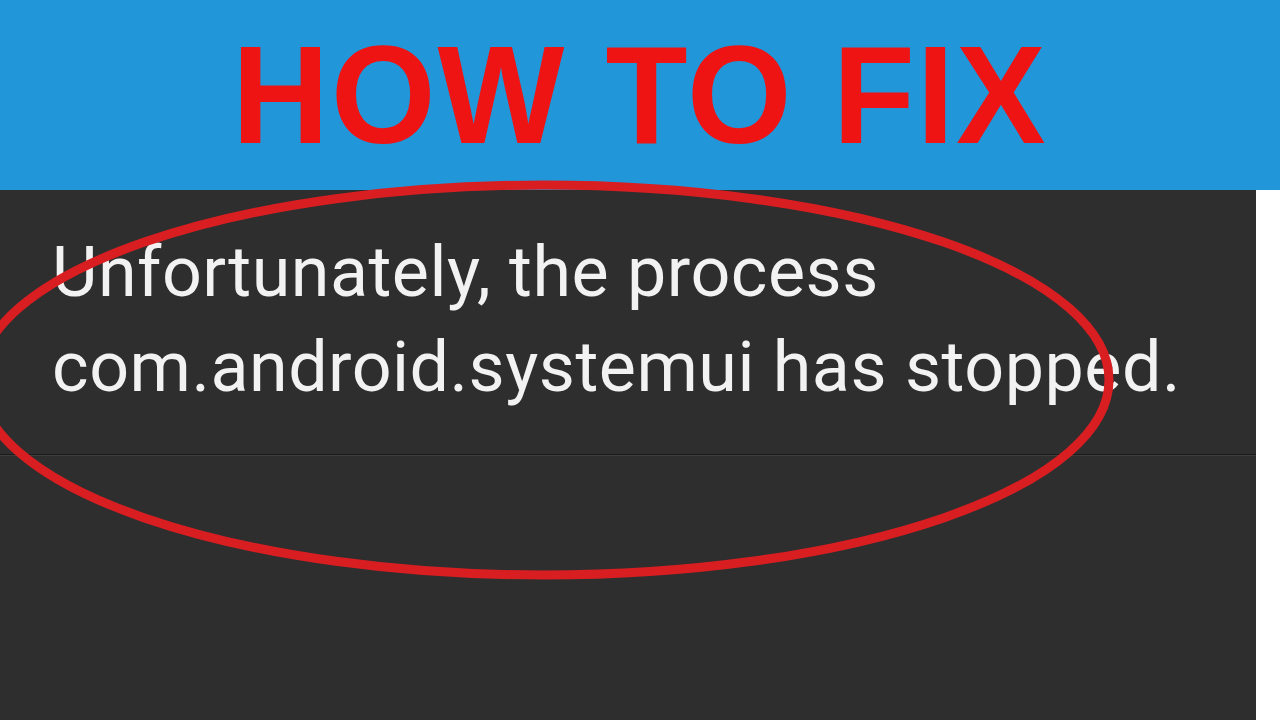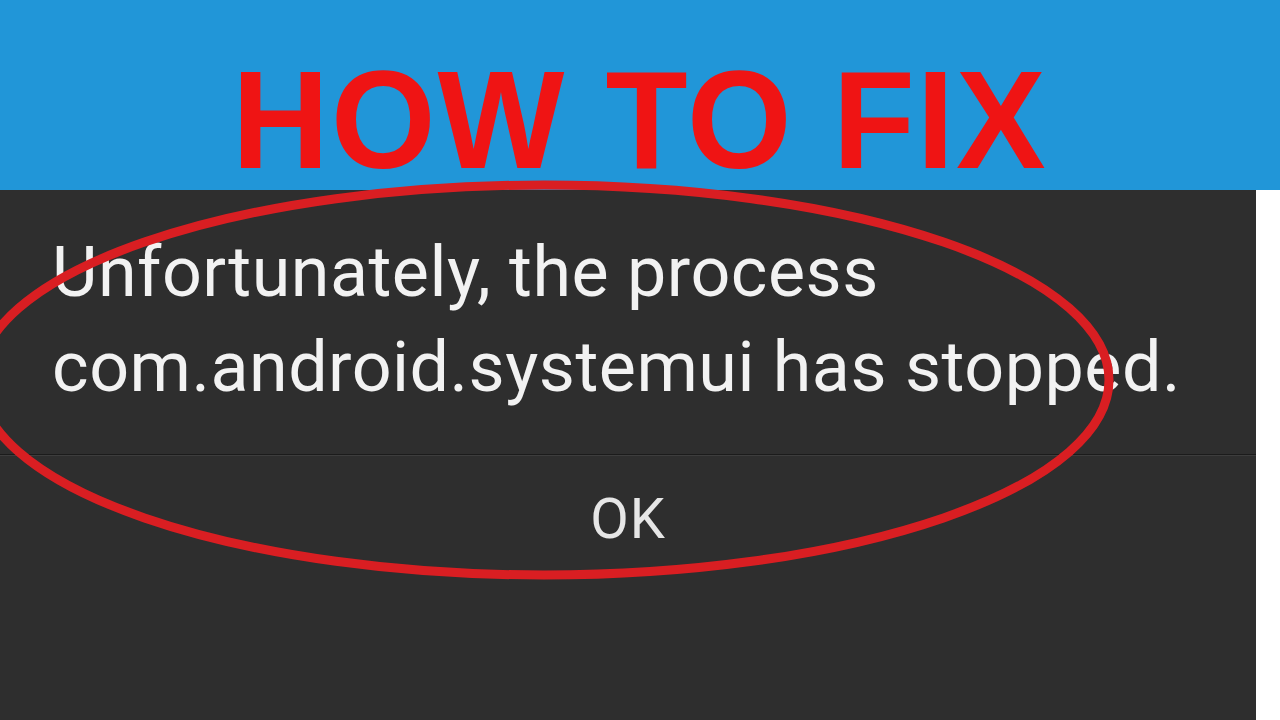--- a/index.html
+++ b/index.html
@@ -6,21 +6,21 @@
   html, body { width: 1280px; height: 720px; overflow: hidden; }
   body {
     font-family: Roboto, "Helvetica Neue", Arial, sans-serif;
     background: #fff;
   }
   .banner {
     width: 100%;
     height: 190px;
     background: #2196d8;
     display: flex;
-    align-items: flex-end;
+    align-items: center;
     justify-content: center;
   }
   .banner-title {
     font-family: Arial, "Arial Black", sans-serif;
     font-weight: 900;
     font-size: 140px;
     color: #ef1414;
     letter-spacing: 2px;
     line-height: 1;
     white-space: nowrap;
@@ -76,19 +76,18 @@
 <body>
 
 <div class="banner">
   <div class="banner-title">HOW TO FIX</div>
 </div>
 
 <div class="dialog-area">
   <div class="dialog">
     <div class="dialog-message">Unfortunately, the process com.android.systemui has stopped.</div>
     <div class="dialog-divider"></div>
-    <div class="dialog-ok">OK</div>
 
     <svg class="highlight-ellipse" viewBox="0 0 1160 416" xmlns="http://www.w3.org/2000/svg">
       <ellipse cx="580" cy="208" rx="565" ry="195" fill="none" stroke="#d91e22" stroke-width="9"></ellipse>
     </svg>
   </div>
 </div>
 
 </body></html>

